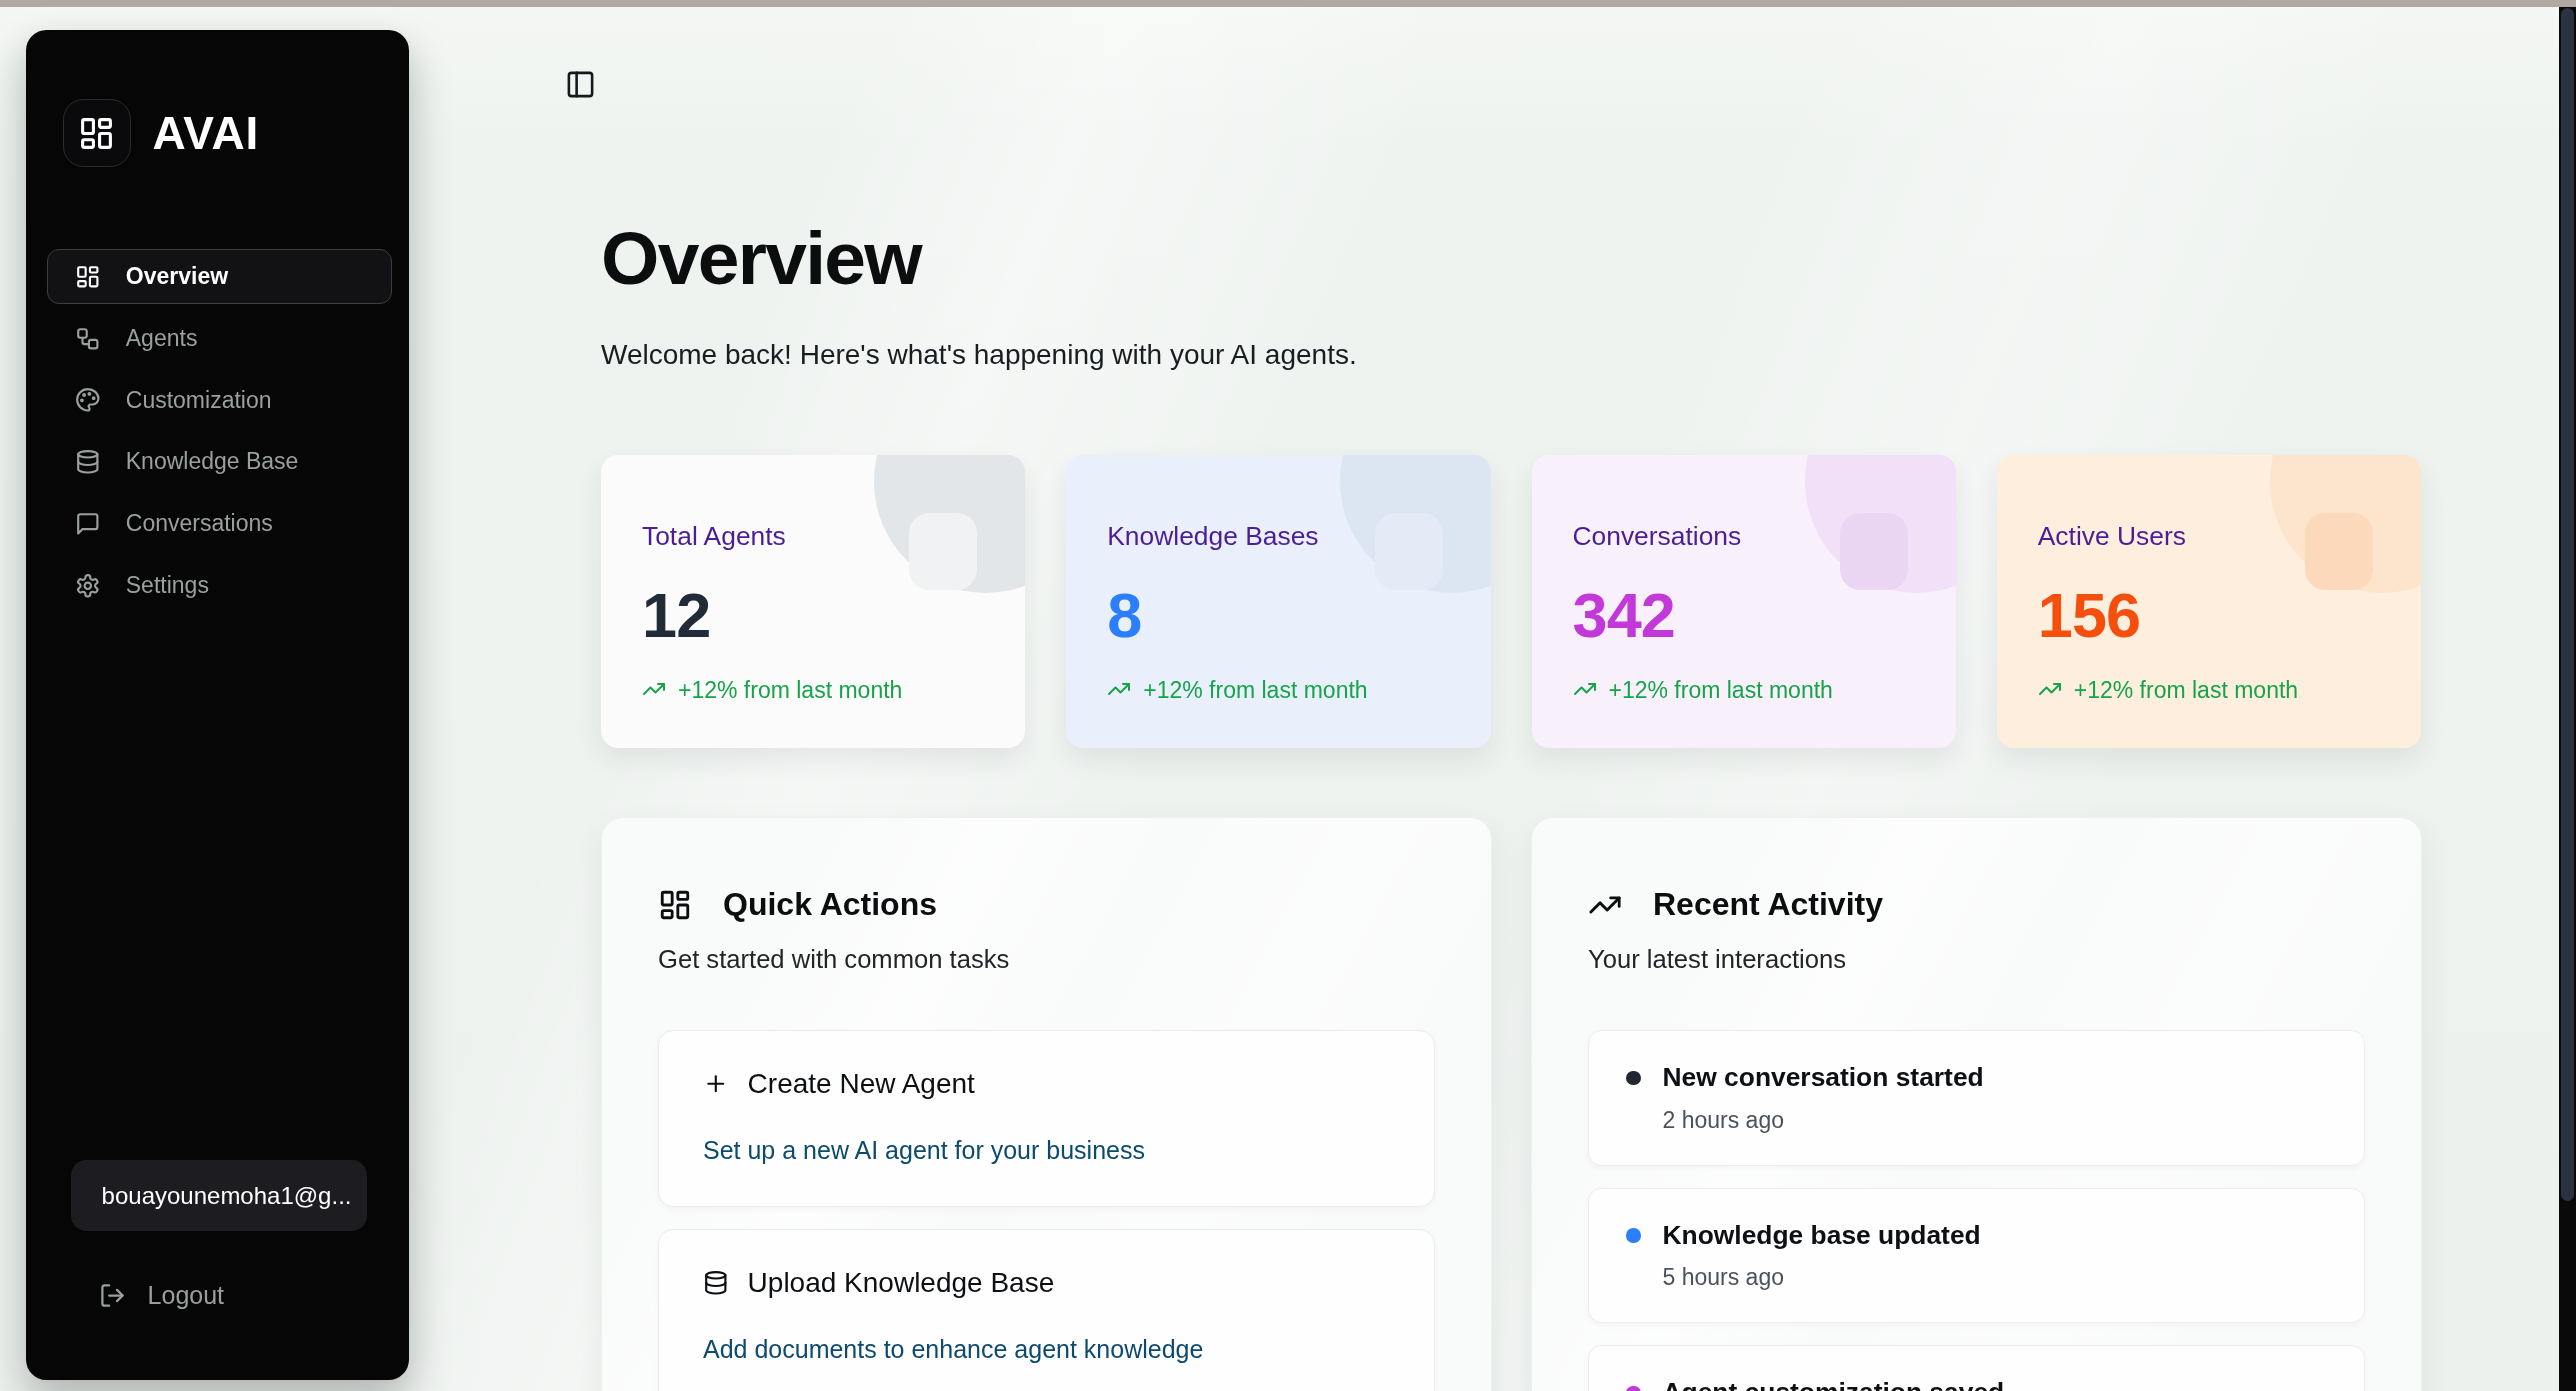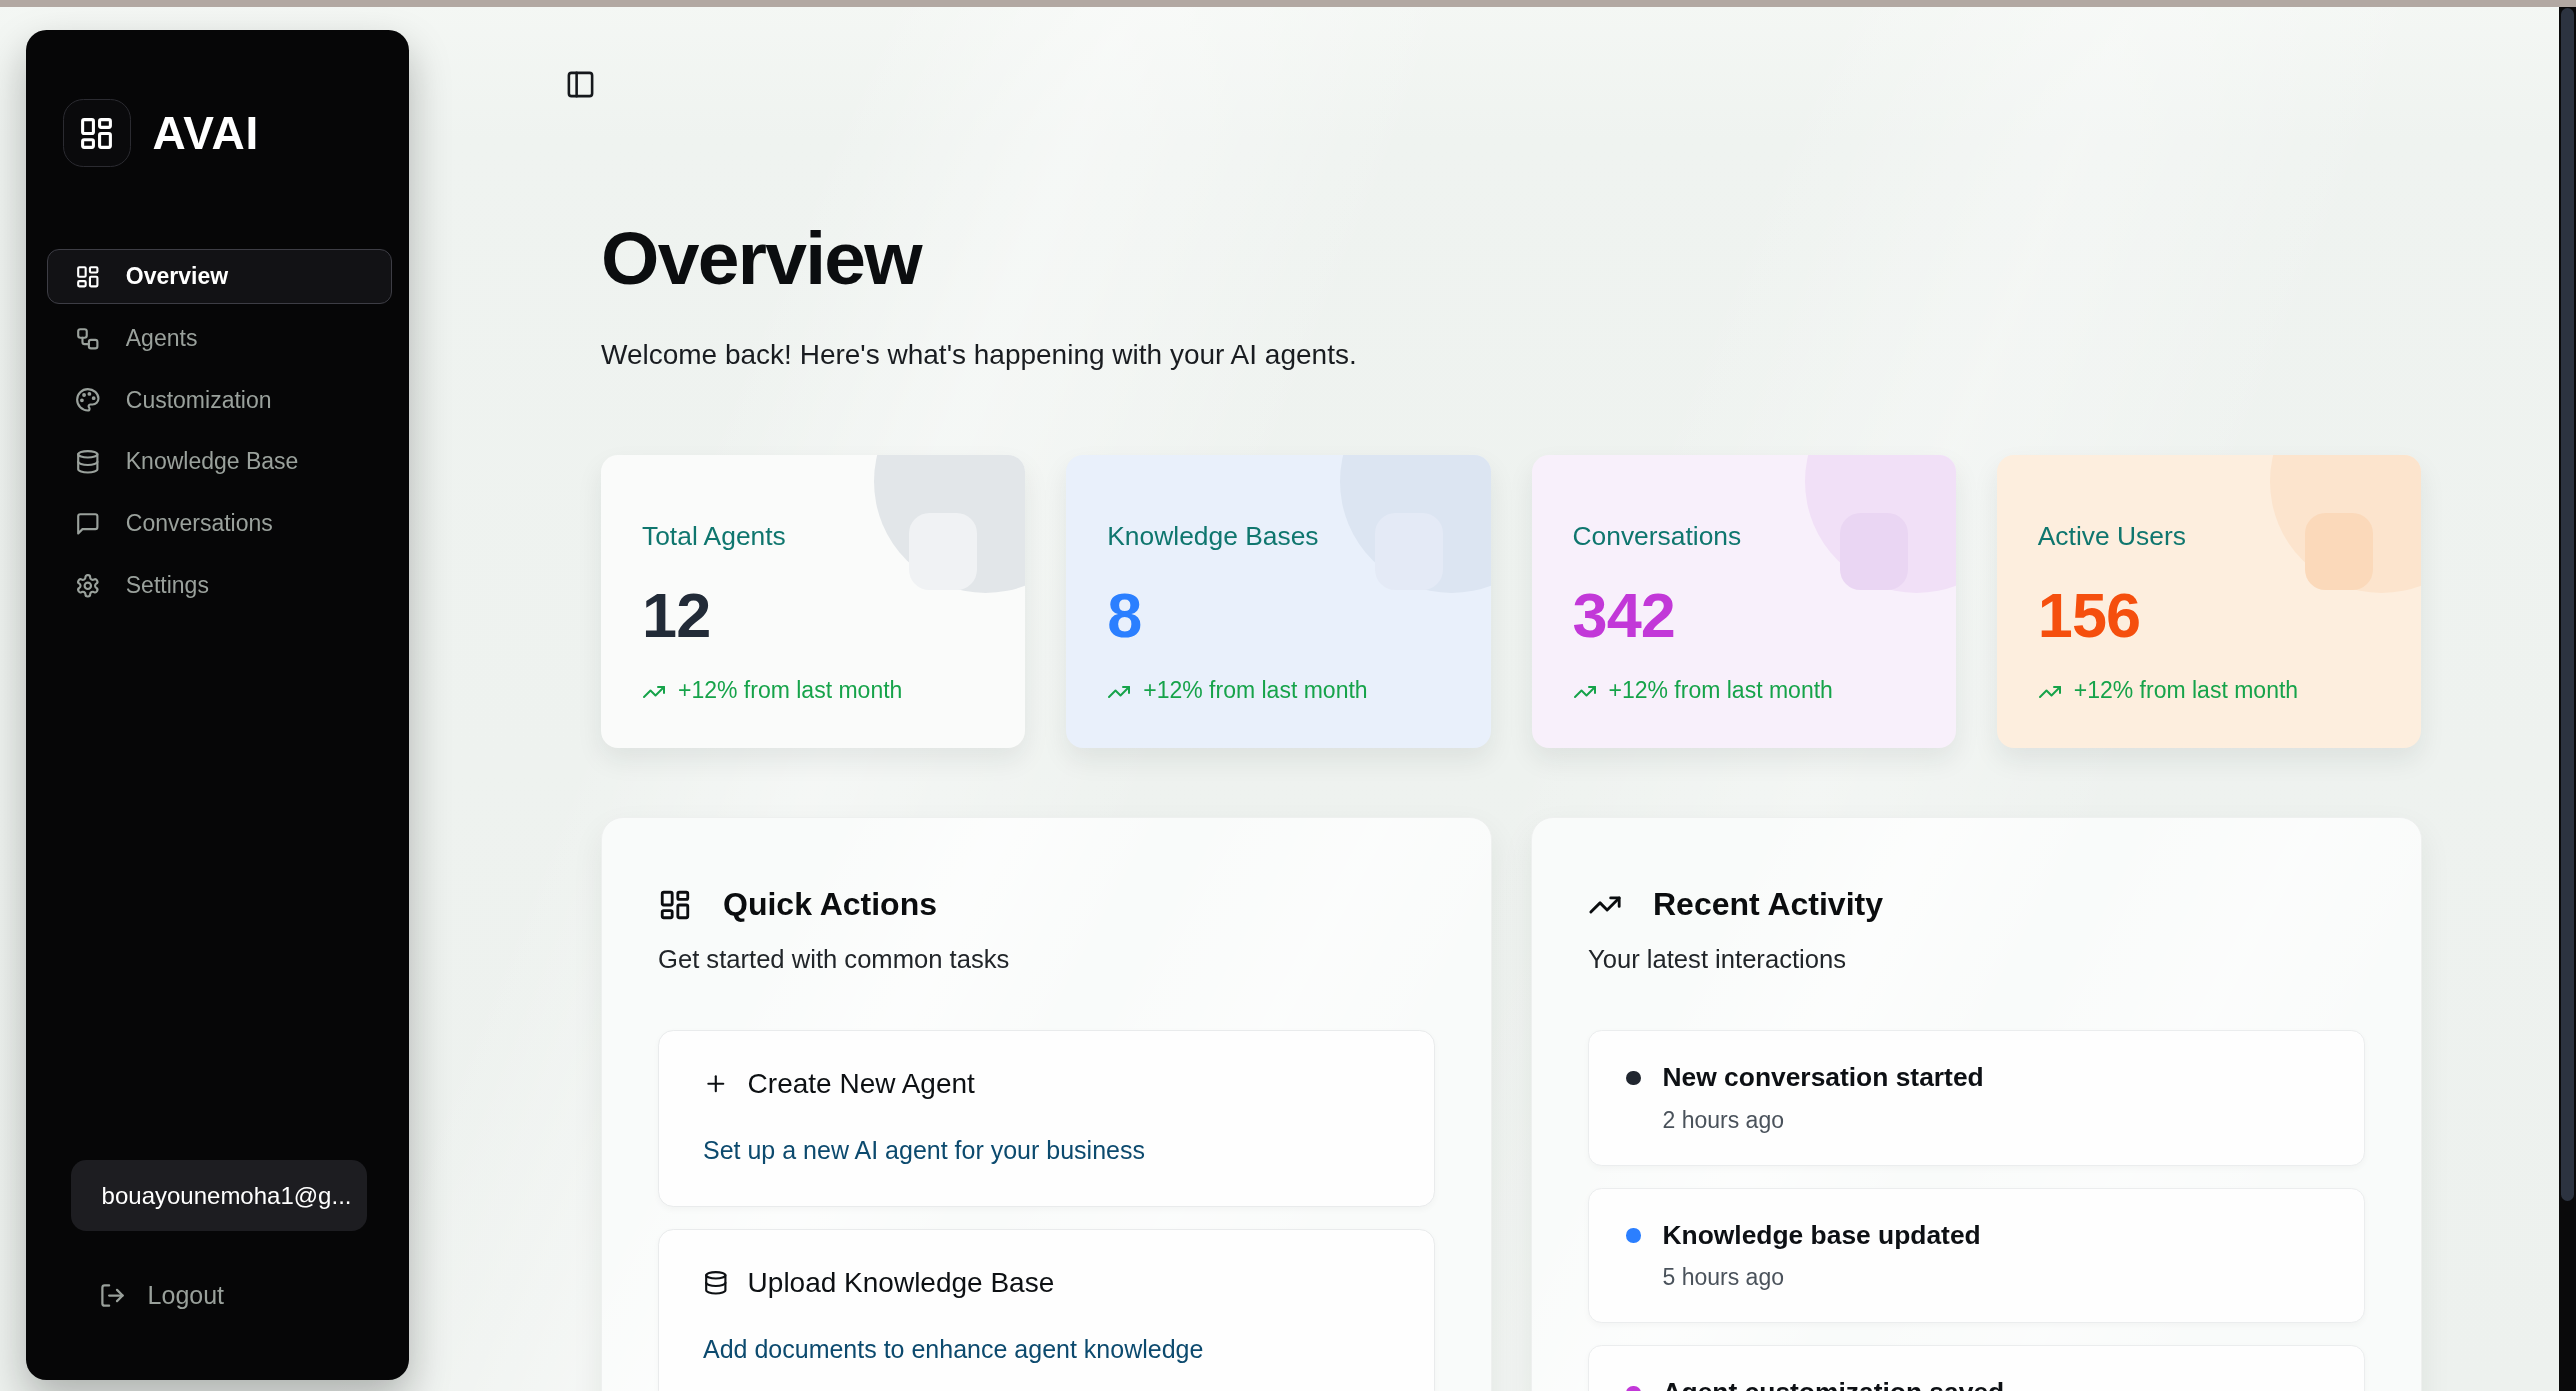--- a/index.html
+++ b/index.html
@@ -50,23 +50,23 @@
   .page-title { position:absolute; left:601px; top:215px; z-index:1; font-size:75px; font-weight:700;
                 letter-spacing:-1.7px; color:#0b0d0f; }
   .page-subtitle { position:absolute; left:601px; top:339px; z-index:1; font-size:28px; color:#191c20; }
 
   
   .stats { position:absolute; left:601px; top:455px; width:1820px; display:flex; gap:41px; z-index:1; }
   .stat-card { flex:1; height:293px; border-radius:17px; position:relative; overflow:hidden;
                padding:66px 41px 0 41px; box-shadow:0 12px 27px rgba(25,42,32,.08); }
   .deco-big  { position:absolute; top:-85px; right:-72px; width:223px; height:223px; border-radius:50%; }
   .deco-small{ position:absolute; top:58px; right:48px; width:68px; height:77px; border-radius:20.4px; }
-  .stat-label { position:relative; font-size:26.4px; font-weight:500; color:#0f766e; }
+  .stat-label { position:relative; font-size:26.4px; font-weight:500; color:#4c1d95; }
   .stat-value { position:relative; font-size:63px; font-weight:700; letter-spacing:-0.9px; margin-top:27px; }
-  .stat-trend { position:relative; display:flex; align-items:flex-end; gap:12px; margin-top:25.6px;
+  .stat-trend { position:relative; display:flex; align-items:flex-start; gap:12px; margin-top:25.6px;
                 font-size:23px; font-weight:500; }
   .stat-trend svg { width:24px; height:24px; }
 
   
   .panels { position:absolute; left:601px; top:817px; width:1821px; display:flex; gap:39px; align-items:flex-start; z-index:1; }
   .panel { flex:1; height:699px; background:#f9fbfa; border-radius:22px; padding:68px 56px 56px;
            position:relative; overflow:hidden; border:0.9px solid #eef0ef; box-shadow:0 13.6px 32px rgba(25,42,32,.07); }
   .panel .panel-sheen { content:""; position:absolute; inset:0; pointer-events:none;
     background:linear-gradient(118deg, rgba(255,255,255,0) 18%, rgba(255,255,255,.55) 32%, rgba(255,255,255,0) 46%, rgba(255,255,255,.4) 62%, rgba(255,255,255,0) 76%); }
   .panel-head { display:flex; align-items:center; gap:31px; color:#0b0d0f; position:relative; }

